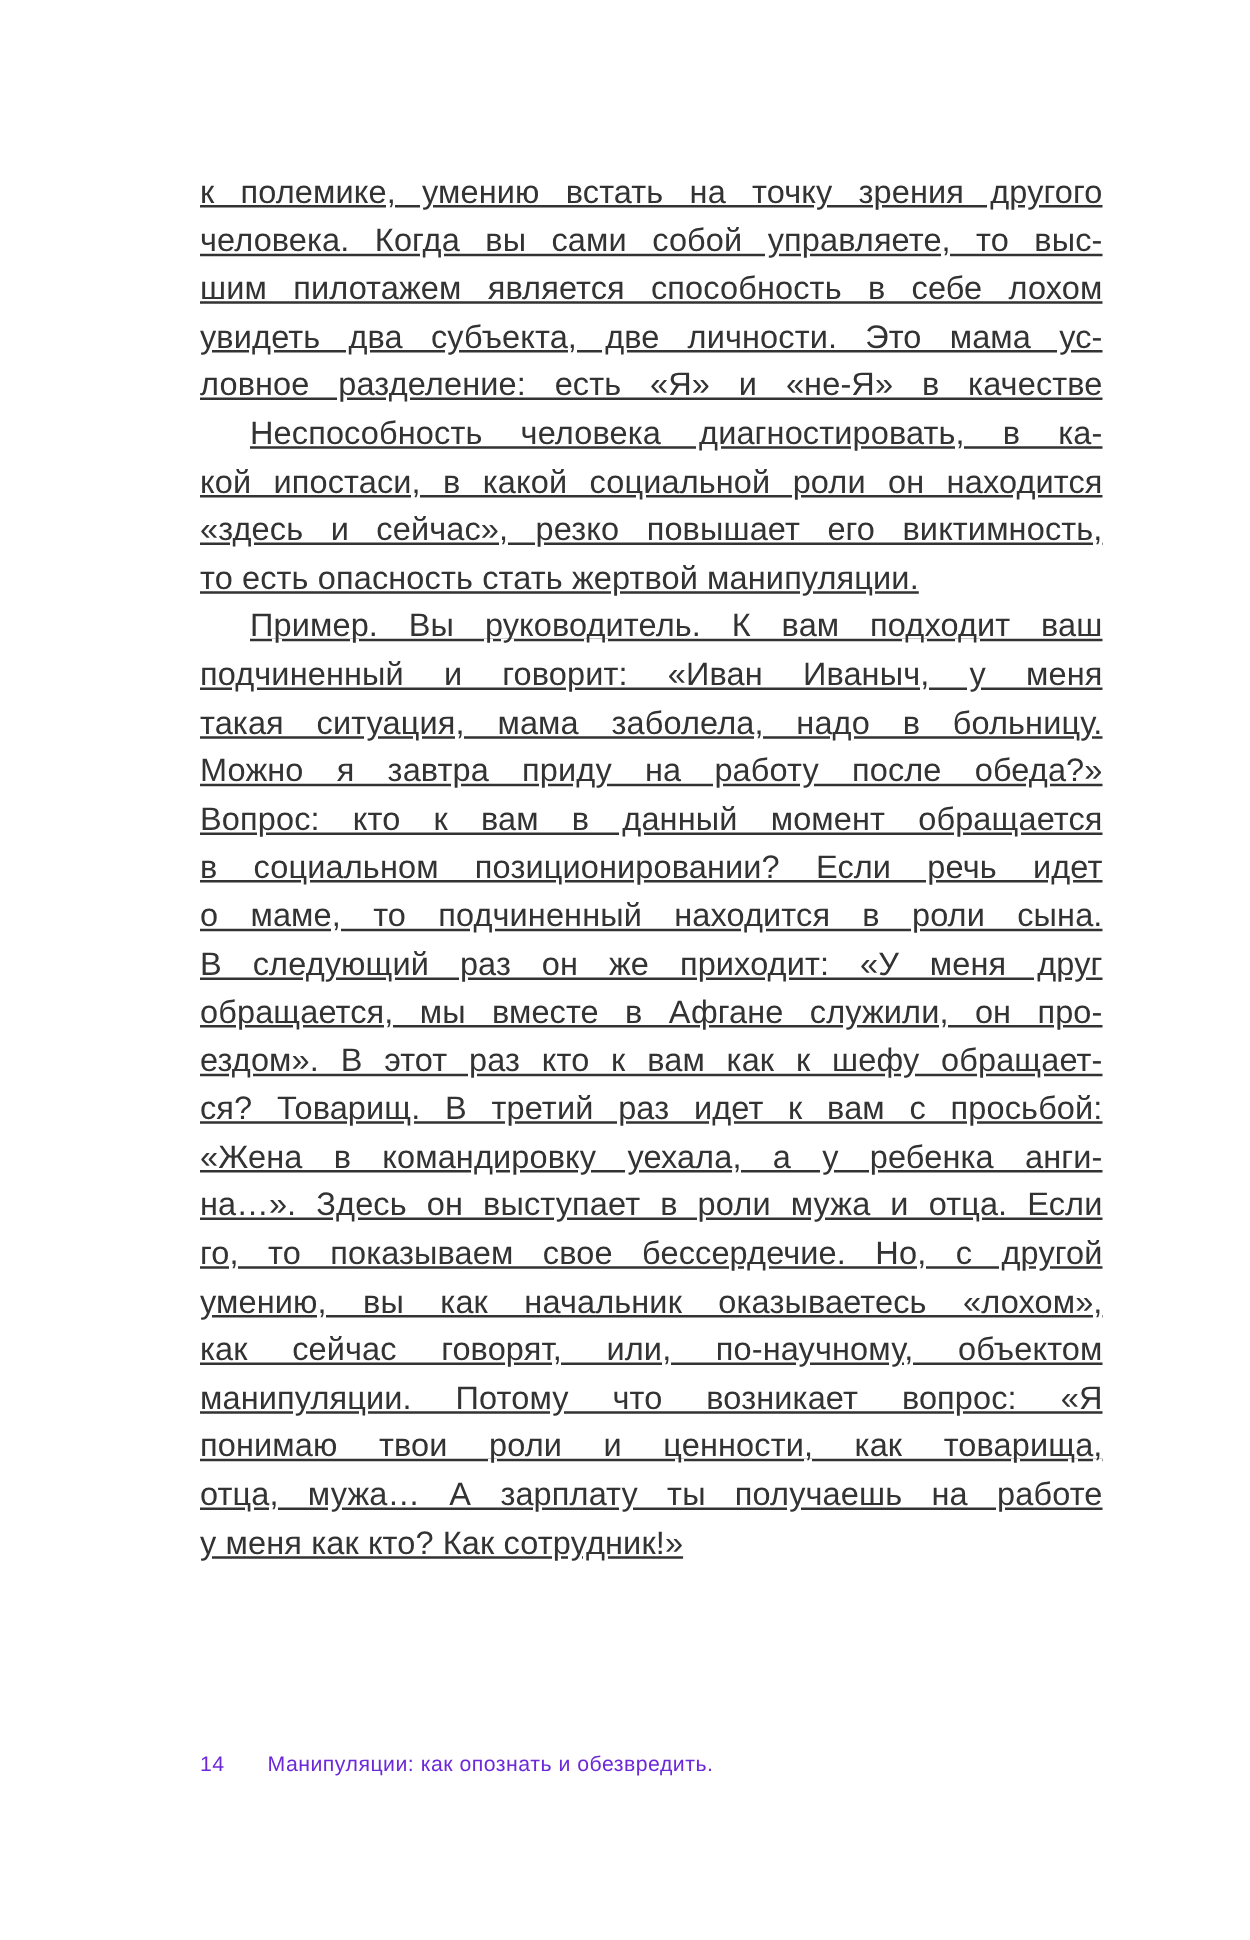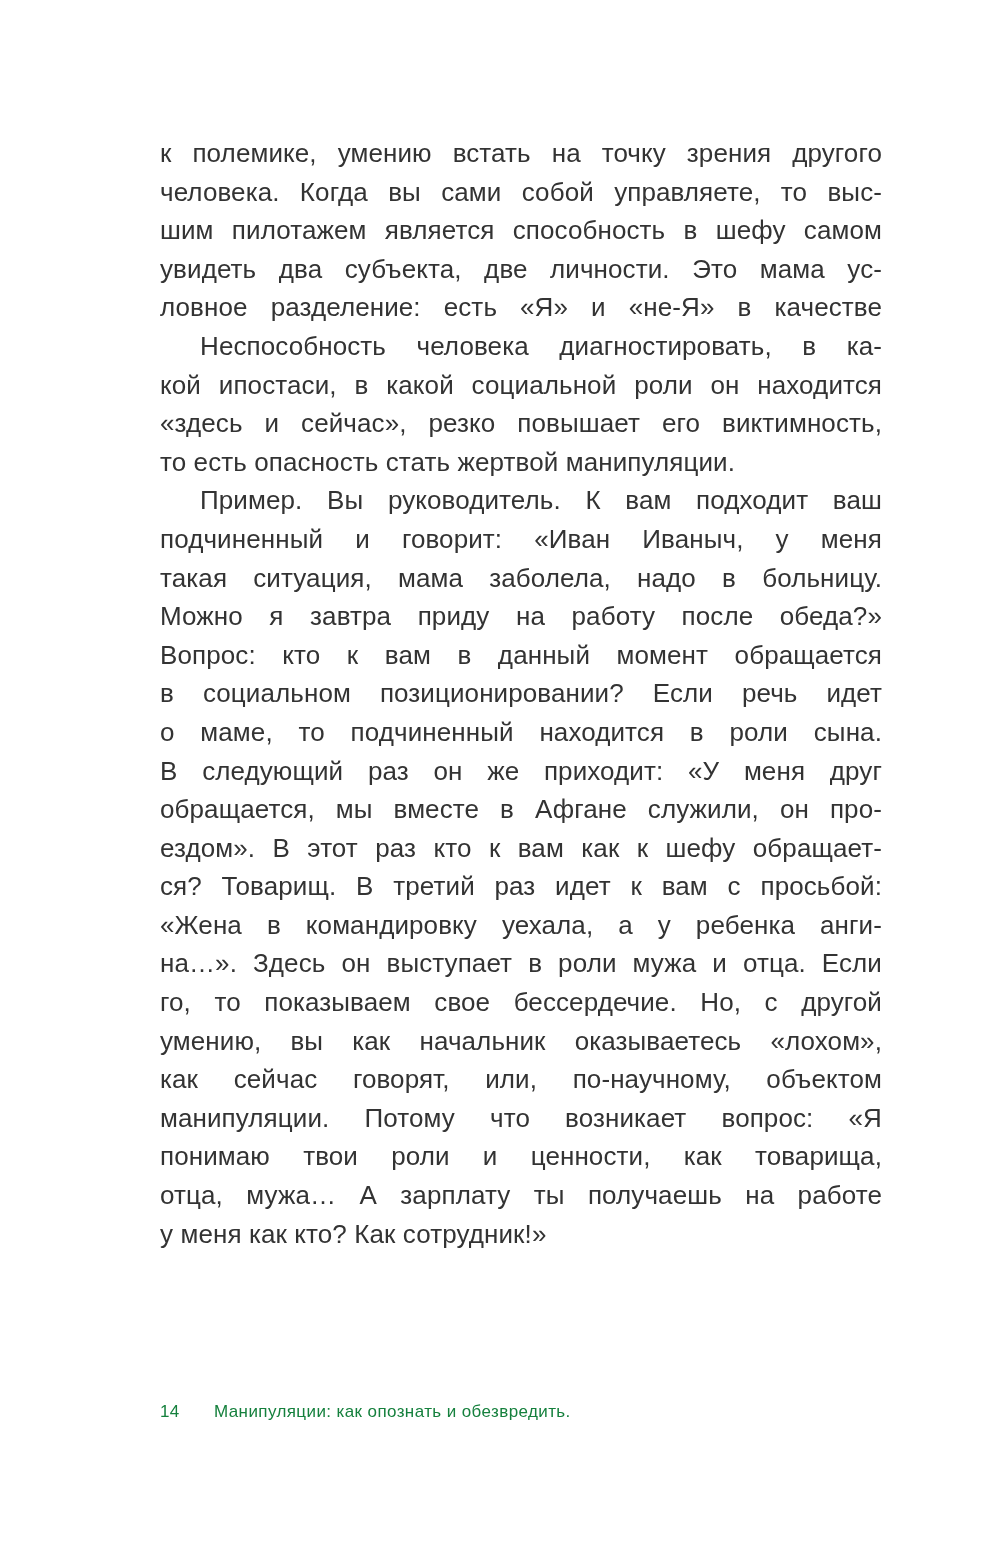--- a/index.html
+++ b/index.html
@@ -17,55 +17,56 @@
   }
   .text-block {
     position: absolute;
     left: 160px;
     top: 134px;
     width: 722px;
     font-size: 26px;
     line-height: 38.6px;
     color: #333333;
     letter-spacing: 0.1px;
+    text-decoration: underline;
   }
   .line {
     text-align: justify;
     text-align-last: justify;
     white-space: normal;
   }
   .line.last {
     text-align: justify;
     text-align-last: left;
   }
   .line.indent {
     text-indent: 40px;
   }
   .footer {
     position: absolute;
     left: 160px;
     top: 1402px;
     width: 722px;
     font-size: 17px;
-    color: #15803d;
+    color: #6d28d9;
     letter-spacing: 0.4px;
   }
   .footer .page-number {
     display: inline-block;
     width: 54px;
   }
 </style>
 </head>
 <body>
 
 <div class="page">
   <div class="text-block" id="paragraphs">
       <div class="line">к полемике, умению встать на точку зрения другого</div>
       <div class="line">человека. Когда вы сами собой управляете, то выс-</div>
-      <div class="line">шим пилотажем является способность в шефу самом</div>
+      <div class="line">шим пилотажем является способность в себе лохом</div>
       <div class="line">увидеть два субъекта, две личности. Это мама ус-</div>
       <div class="line">ловное разделение: есть «Я» и «не-Я» в качестве</div>
       <div class="line indent">Неспособность человека диагностировать, в ка-</div>
       <div class="line">кой ипостаси, в какой социальной роли он находится</div>
       <div class="line">«здесь и сейчас», резко повышает его виктимность,</div>
       <div class="line last">то есть опасность стать жертвой манипуляции.</div>
       <div class="line indent">Пример. Вы руководитель. К вам подходит ваш</div>
       <div class="line">подчиненный и говорит: «Иван Иваныч, у меня</div>
       <div class="line">такая ситуация, мама заболела, надо в больницу.</div>
       <div class="line">Можно я завтра приду на работу после обеда?»</div>

